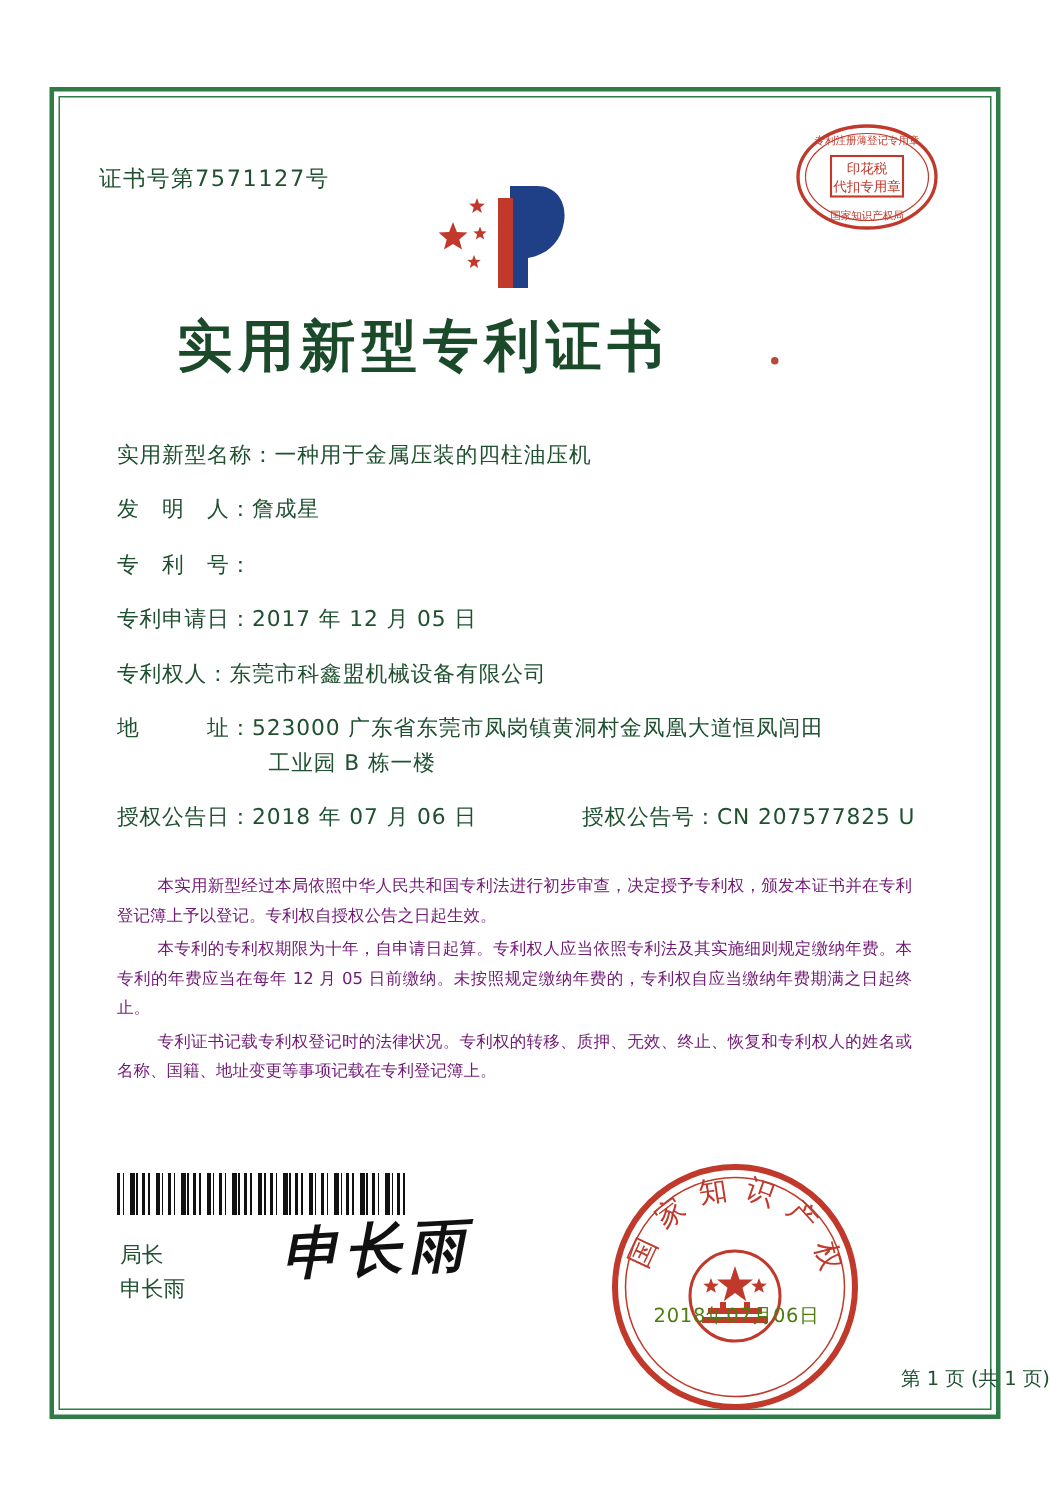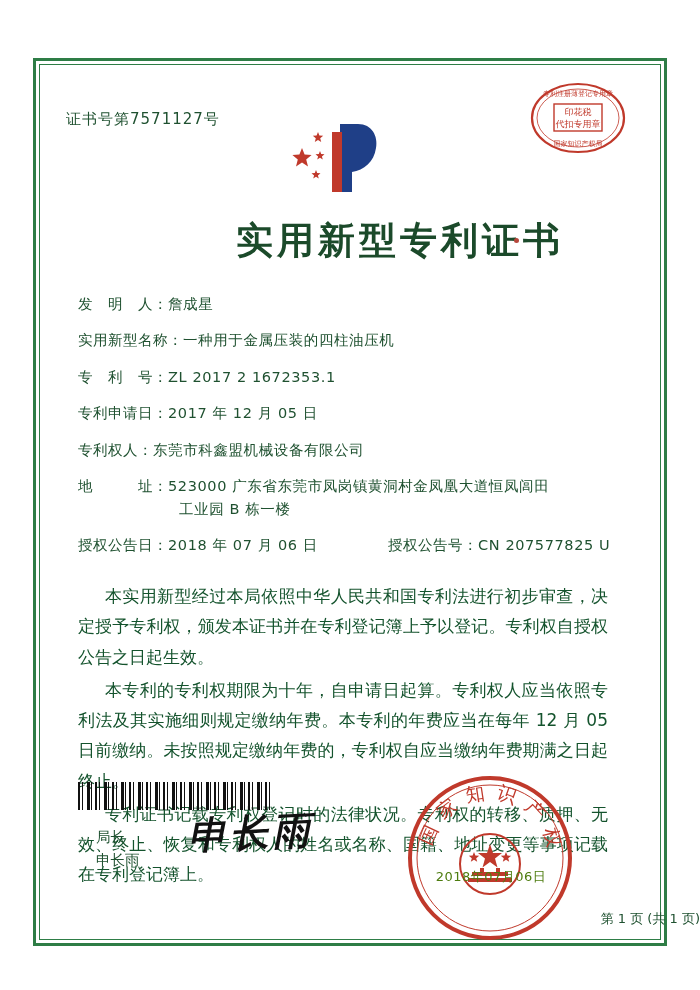--- a/index.html
+++ b/index.html
@@ -60,23 +60,23 @@
     position: absolute;
     left: 528px;
     top: 82px;
     width: 100px;
     height: 72px;
   }
 
   .main-title {
     position: absolute;
     left: 0;
-    top: 216px;
+    top: 206px;
     width: 564px;
-    text-align: right;
+    text-align: center;
     font-family: "DejaVu Serif", "Liberation Serif", serif;
     font-weight: bold;
     font-size: 37px;
     letter-spacing: 4px;
     color: #1b4a2a;
   }
   .title-dot {
     position: absolute;
     left: 514px;
     top: 238px;
@@ -119,23 +119,23 @@
   }
   .two-col .col-a { width: 310px; display: flex; }
   .two-col .col-b { display: flex; }
 
   
   .paras {
     position: absolute;
     left: 78px;
     top: 581px;
     width: 530px;
-    font-size: 17px;
+    font-size: 11px;
     line-height: 1.78;
-    color: #14532d;
+    color: #701a75;
     text-align: justify;
   }
   .paras p {
     margin: 0 0 3px 0;
     text-indent: 27px;
   }
 
   
   .barcode {
     position: absolute;
@@ -147,21 +147,21 @@
       repeating-linear-gradient(90deg,
         #111 0px, #111 2px, transparent 2px, transparent 4px,
         #111 4px, #111 5px, transparent 5px, transparent 9px,
         #111 9px, #111 12px, transparent 12px, transparent 13px,
         #111 13px, #111 14px, transparent 14px, transparent 17px);
   }
 
   
   .sig-label {
     position: absolute;
-    left: 96px;
+    left: 80px;
     top: 826px;
     font-size: 14.5px;
     line-height: 1.6;
     color: #1f5130;
   }
   .sig-script {
     position: absolute;
     left: 188px;
     top: 808px;
     font-family: "DejaVu Serif", "Liberation Serif", serif;
@@ -235,32 +235,31 @@
     <text x="50" y="64" font-size="7" fill="#c0392b" text-anchor="middle" font-family="DejaVu Sans, sans-serif">国家知识产权局</text>
   </svg>
 </div>
 
 <div class="main-title">实用新型专利证书</div>
 <div class="title-dot"></div>
 
 <div class="fields">
 
   <div class="field-row">
+    <span class="field-label">实用新型名称：</span>
+    <span class="field-value">一种用于金属压装的四柱油压机</span>
+  </div>
+
+  <div class="field-row">
     <span class="field-label">发　明　人：</span>
     <span class="field-value">詹成星</span>
   </div>
 
   <div class="field-row">
-    <span class="field-label">实用新型名称：</span>
-    <span class="field-value">一种用于金属压装的四柱油压机</span>
-  </div>
-
-  <div class="field-row">
     <span class="field-label">专　利　号：</span>
-    <span class="field-value">ZL 2017 2 1672353.1</span>
   </div>
 
   <div class="field-row">
     <span class="field-label">专利申请日：</span>
     <span class="field-value">2017 年 12 月 05 日</span>
   </div>
 
   <div class="field-row">
     <span class="field-label">专利权人：</span>
     <span class="field-value">东莞市科鑫盟机械设备有限公司</span>

